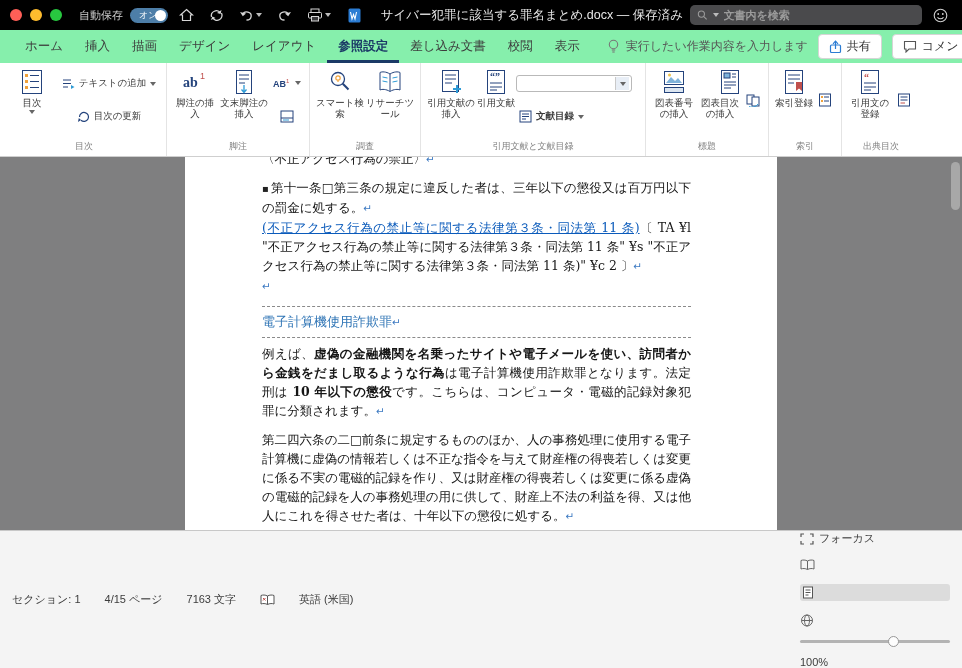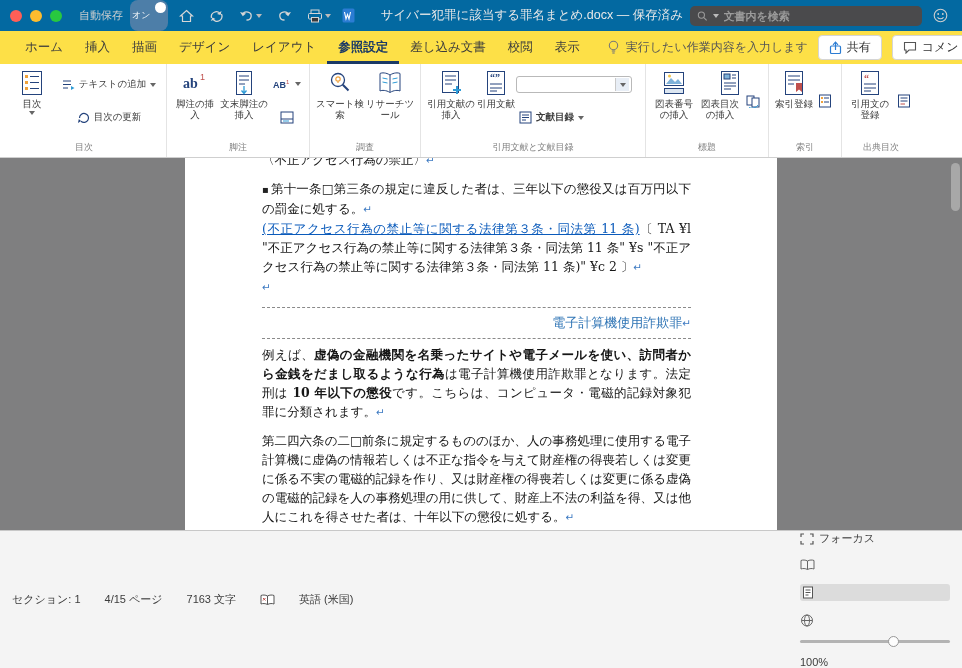--- a/index.html
+++ b/index.html
@@ -1,37 +1,37 @@
 <!DOCTYPE html>
 <html><head>
 <meta charset="utf-8">
 <style>
 *{margin:0;padding:0;box-sizing:border-box;}
 html,body{width:962px;height:668px;overflow:hidden;}
 body{font-family:"Liberation Sans","DejaVu Sans",sans-serif;background:#7f7f80;}
 .app{width:962px;height:668px;display:flex;flex-direction:column;}
 
 
-.titlebar{flex:0 0 30px;background:#0369a1;display:flex;align-items:center;padding:0 10px;gap:7px;}
+.titlebar{flex:0 0 30px;background:#000000;display:flex;align-items:center;padding:0 10px;gap:7px;}
 .traffic{display:flex;gap:8px;margin-right:10px;}
 .tl{width:12px;height:12px;border-radius:50%;}
 .tl.red{background:#ff5f57}.tl.yellow{background:#febc2e}.tl.green{background:#28c840}
 .as-label{color:#cfcfcf;font-size:11px;white-space:nowrap;}
-.pill{width:38px;height:31px;border-radius:8px;background:#4d7ea8;position:relative;color:#fff;font-size:9px;display:flex;align-items:center;padding-left:2px;}
+.pill{width:38px;height:15px;border-radius:8px;background:#4d7ea8;position:relative;color:#fff;font-size:9px;display:flex;align-items:center;padding-left:9px;}
 .pill .knob{position:absolute;right:2px;top:2px;width:11px;height:11px;border-radius:50%;background:#fff;}
 .tbbtn{height:22px;display:flex;align-items:center;justify-content:center;padding:0 4px;gap:2px;}
-.title-center{flex:1;display:flex;align-items:center;justify-content:space-between;gap:20px;color:#e8e8e8;font-size:12.5px;white-space:nowrap;overflow:hidden;}
+.title-center{flex:1;display:flex;align-items:center;justify-content:flex-end;gap:20px;color:#e8e8e8;font-size:12.5px;white-space:nowrap;overflow:hidden;}
 .search{width:232px;height:20px;background:#4a4a4c;border-radius:5px;display:flex;align-items:center;padding:0 7px;gap:5px;flex:0 0 auto;}
 .search input{background:transparent;border:none;outline:none;color:#c5c5c5;font-size:11px;width:100%;font-family:inherit;font-weight:bold;}
 .search input::placeholder{color:#9b9b9b;}
 .chev{width:0;height:0;border-left:3px solid transparent;border-right:3px solid transparent;border-top:4px solid #666;display:inline-block;}
 .chev.lt{border-top-color:#bbb;}
 
 
-.tabrow{flex:0 0 33px;background:#fde047;display:flex;align-items:stretch;padding:0 14px;}
+.tabrow{flex:0 0 33px;background:#86efac;display:flex;align-items:stretch;padding:0 14px;}
 .tab{display:flex;align-items:center;padding:3px 11px 0;font-size:12.5px;color:#3c3c3c;border-bottom:3px solid transparent;white-space:nowrap;}
 .tab.active{color:#1b3a66;font-weight:bold;border-bottom-color:#1b3a66;}
 .tellme{display:flex;align-items:center;gap:6px;color:#555;font-size:12px;margin-left:16px;white-space:nowrap;}
 .spacer{flex:1;}
 .pillbtn{display:flex;align-items:center;gap:5px;border:1px solid #d5d5d5;border-radius:4px;padding:3px 10px;font-size:12px;color:#333;align-self:center;margin-left:10px;background:#fff;white-space:nowrap;}
 
 
 .ribbon{flex:0 0 94px;background:#fff;border-bottom:1px solid #cfcfcf;display:flex;padding:0 2px;}
 .rgroup{display:flex;flex-direction:column;border-right:1px solid #e4e4e4;padding:2px 5px 0;}
 .rcontent{flex:1;display:flex;align-items:flex-start;}
@@ -46,21 +46,21 @@
 
 .docarea{flex:1;position:relative;background:#7f7f80;overflow:hidden;}
 .page{position:absolute;left:185px;top:0;width:592px;height:477px;background:#fff;padding:0 86px 0 77px;font-family:"DejaVu Serif","Liberation Serif",serif;font-size:12.5px;line-height:19px;color:#161616;overflow:hidden;}
 .page p{text-align:justify;}
 .clip{margin-top:-8px;}
 .mt{margin-top:9px;}
 .pm{color:#3d7ac2;font-size:10.5px;font-family:"DejaVu Sans",sans-serif;}
 .link{color:#0b5bbb;text-decoration:underline;}
 .b{font-weight:bold;}
 .bullet{color:#222;font-family:"DejaVu Sans",sans-serif;font-size:10px;margin-right:2px;}
-.headsec{border-top:1px dashed #8a8a8a;border-bottom:1px dashed #8a8a8a;text-align:right;color:#2e74b5;padding:5px 0;margin:10px 0 6px;font-size:13px;}
+.headsec{border-top:1px dashed #8a8a8a;border-bottom:1px dashed #8a8a8a;text-align:left;color:#2e74b5;padding:5px 0;margin:10px 0 6px;font-size:13px;}
 .crop{position:absolute;width:13px;height:13px;}
 .cropL{left:61px;bottom:23px;border-left:1px solid #444;border-top:1px solid #444;}
 .cropR{right:72px;bottom:23px;border-right:1px solid #444;border-top:1px solid #444;}
 .scrollthumb{position:absolute;right:2px;top:5px;width:9px;height:48px;border-radius:5px;background:#a8a8a8;}
 
 
 .statusbar{flex:0 0 28px;background:#f4f4f4;border-top:1px solid #c8c8c8;display:flex;align-items:center;padding:0 12px;font-size:11px;color:#3c3c3c;gap:24px;}
 .sb-item{display:flex;align-items:center;gap:5px;white-space:nowrap;}
 .sb-right{margin-left:auto;display:flex;gap:13px;flex-direction:column;}
 .ztrack{width:150px;height:3px;background:#b3b3b3;border-radius:2px;position:relative;}

